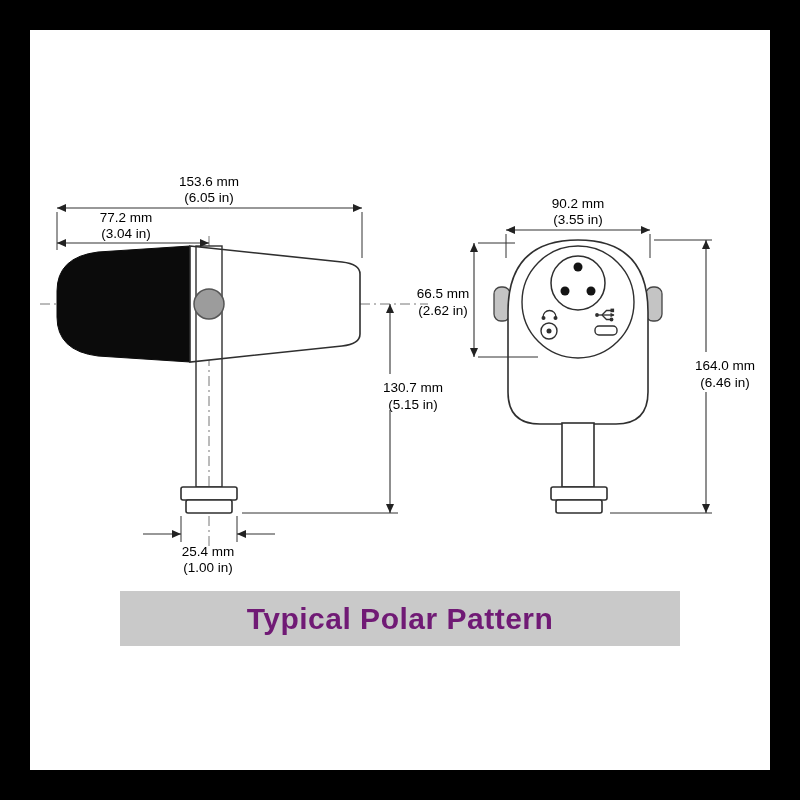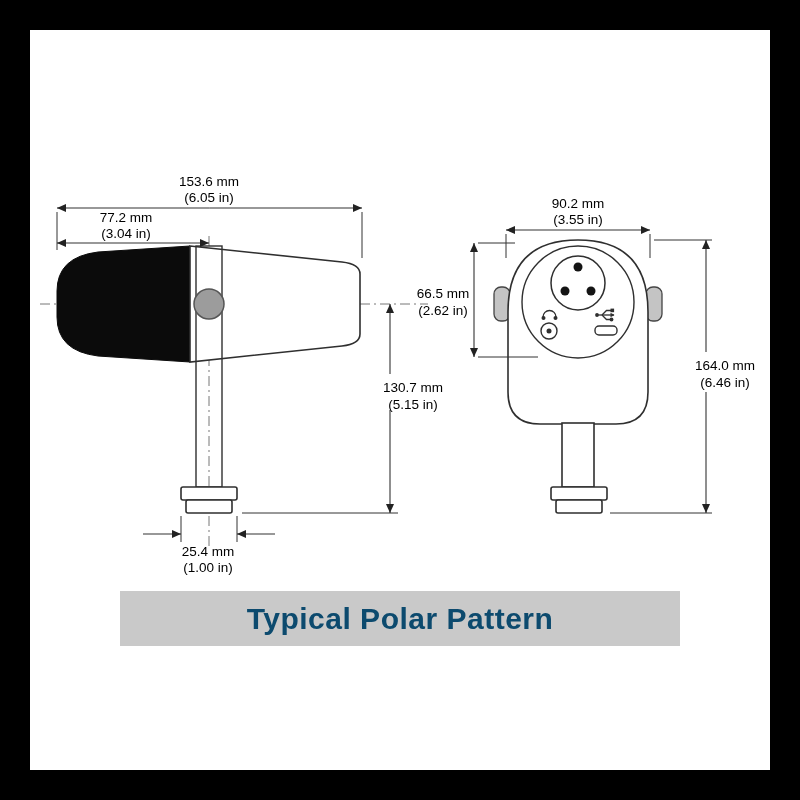--- a/index.html
+++ b/index.html
@@ -10,21 +10,21 @@
   .inner {
     position:absolute; left:30px; top:30px; width:740px; height:740px; background:#fff;
   }
   svg.drawing { position:absolute; left:0; top:0; }
   .title-bar {
     position:absolute; left:120px; top:591px; width:560px; height:55px;
     background:#c9c9c9; display:flex; align-items:center; justify-content:center;
   }
   .title-bar span {
     font-family:"Liberation Sans", sans-serif;
-    font-weight:700; font-size:30px; color:#0c4a6e; letter-spacing:0.5px;
+    font-weight:700; font-size:30px; color:#701a75; letter-spacing:0.5px;
   }
   text.dim {
     font-family:"Liberation Sans", sans-serif;
     font-size:13.5px; fill:#000; text-anchor:middle;
   }
   .outline { fill:#ffffff; stroke:#2f2f2f; stroke-width:1.6; }
   .thin    { fill:none; stroke:#2f2f2f; stroke-width:1.3; }
   .dimline { fill:none; stroke:#333333; stroke-width:1.1; }
   .extline { fill:none; stroke:#333333; stroke-width:1; }
   .centerline { fill:none; stroke:#777777; stroke-width:1; stroke-dasharray:10 4 2 4; }

